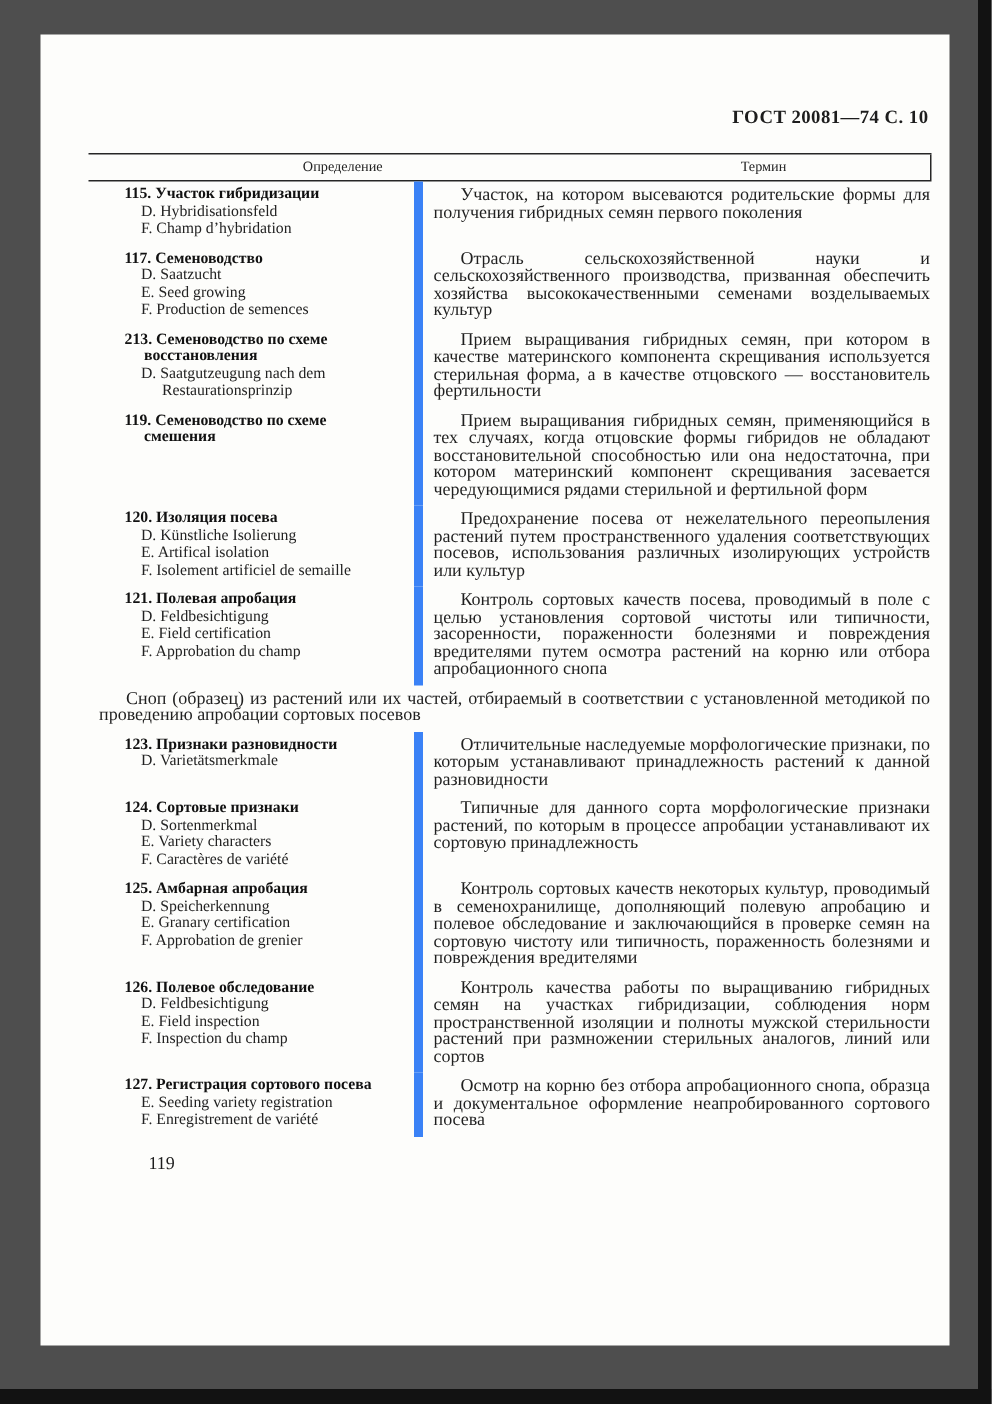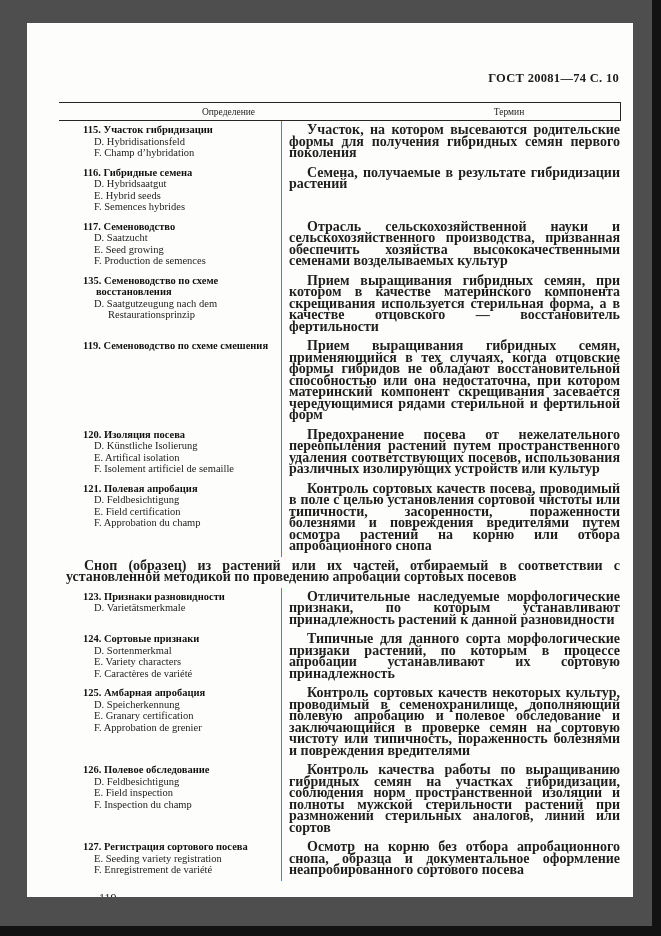--- a/index.html
+++ b/index.html
@@ -17,28 +17,28 @@
   .doc-header { text-align:right; font-weight:bold; font-size:12.5px; margin:0 2px 16px 0; letter-spacing:0.3px; }
 
   .terms-table { border-top:1px solid #262626; }
   .thead { display:flex; border-bottom:1px solid #262626; }
   .th { text-align:center; font-size:9.5px; padding:4px 0 3px 0; color:#232323; }
   .th-term { width:223px; border-right:1px solid #262626; box-sizing:border-box; }
   .th-def  { flex:1; }
 
   .entry-row, .section-row { display:flex; }
   .term-cell {
-    width:223px; box-sizing:border-box; border-right:1px solid #3b82f6;
+    width:223px; box-sizing:border-box; border-right:6px solid #3b82f6;
     padding:3px 12px 5px 24px; font-size:10.5px; line-height:11.5px;
   }
   .term-line { font-weight:bold; padding-left:13px; text-indent:-13px; color:#111; }
   .trans-line { padding-left:25px; text-indent:-14px; color:#222; }
   .def-cell {
     flex:1; box-sizing:border-box; padding:3px 1px 5px 7px;
-    font-size:14px; line-height:11.5px; text-align:justify; text-indent:18px; color:#1f1f1f;font-weight:bold;
+    font-size:12px; line-height:11.5px; text-align:justify; text-indent:18px; color:#1f1f1f;
   }
   .section-term-cell { width:223px; box-sizing:border-box; border-right:1px solid #262626; }
   .section-def-cell {
     flex:1; padding:8px 0 7px 14px; font-weight:bold; font-size:11px; letter-spacing:1.5px; color:#111;
   }
   .page-number { margin:10px 0 0 40px; font-size:12px; color:#1d1d1d; }
 </style>
 </head>
 <body>
 
@@ -57,43 +57,32 @@
       <div class="term-line"><span class="term-number">115.</span> <span class="term-title">Участок гибридизации</span></div>
       <div class="translations">
                 <div class="trans-line">D. Hybridisationsfeld</div>
                 <div class="trans-line">F. Champ d’hybridation</div>
               </div>
     </div>
     <div class="def-cell">Участок, на котором высеваются родительские формы для получения гибридных семян первого поколения</div>
   </div>
           <div class="entry-row">
     <div class="term-cell">
-      <div class="term-line"><span class="term-number">116.</span> <span class="term-title">Гибридные семена</span></div>
-      <div class="translations">
-                <div class="trans-line">D. Hybridsaatgut</div>
-                <div class="trans-line">E. Hybrid seeds</div>
-                <div class="trans-line">F. Semences hybrides</div>
-              </div>
-    </div>
-    <div class="def-cell">Семена, получаемые в результате гибридизации растений</div>
-  </div>
-          <div class="entry-row">
-    <div class="term-cell">
       <div class="term-line"><span class="term-number">117.</span> <span class="term-title">Семеноводство</span></div>
       <div class="translations">
                 <div class="trans-line">D. Saatzucht</div>
                 <div class="trans-line">E. Seed growing</div>
                 <div class="trans-line">F. Production de semences</div>
               </div>
     </div>
     <div class="def-cell">Отрасль сельскохозяйственной науки и сельскохозяйственного производства, призванная обеспечить хозяйства высококачественными семенами возделываемых культур</div>
   </div>
           <div class="entry-row">
     <div class="term-cell">
-      <div class="term-line"><span class="term-number">135.</span> <span class="term-title">Семеноводство по схеме восстановления</span></div>
+      <div class="term-line"><span class="term-number">213.</span> <span class="term-title">Семеноводство по схеме восстановления</span></div>
       <div class="translations">
                 <div class="trans-line">D. Saatgutzeugung nach dem Restaurationsprinzip</div>
               </div>
     </div>
     <div class="def-cell">Прием выращивания гибридных семян, при котором в качестве материнского компонента скрещивания используется стерильная форма, а в качестве отцовского — восстановитель фертильности</div>
   </div>
           <div class="entry-row">
     <div class="term-cell">
       <div class="term-line"><span class="term-number">119.</span> <span class="term-title">Семеноводство по схеме смешения</span></div>
       <div class="translations"></div>

